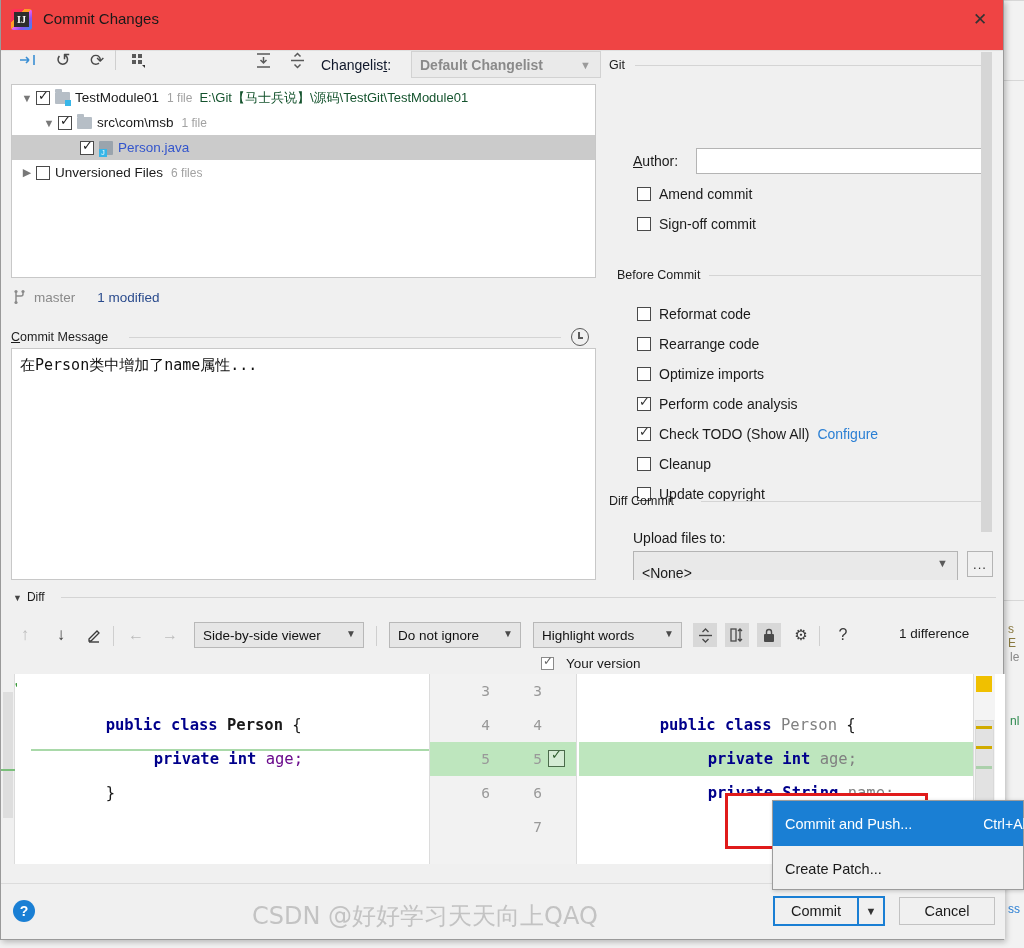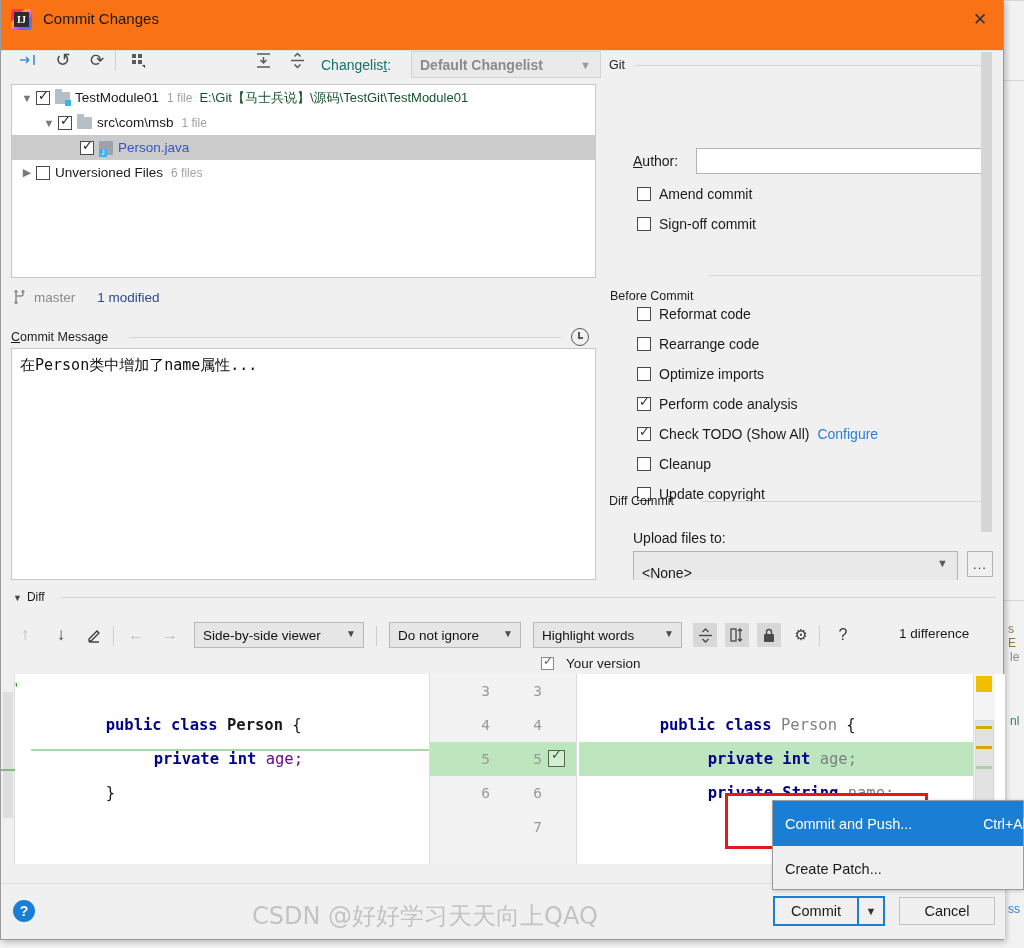--- a/index.html
+++ b/index.html
@@ -29,21 +29,21 @@
     background: #f0f0f0;
     border: 1px solid #9a9a9a;
     border-top: none;
     box-shadow: 2px 2px 6px rgba(0,0,0,0.25);
   }
 
   
   #titlebar {
     position: relative;
     height: 51px;
-    background: #f97316;
+    background: #ef4444;
     border-bottom: 1px solid #e0e0e0;
   }
   #title-icon {
     position: absolute; left: 10px; top: 9px;
     width: 21px; height: 21px;
     border-radius: 3px;
     background: linear-gradient(135deg,#fe3158 0%, #fe3158 32%, #ff9d28 33%, #ff9d28 48%, #f05ff2 49%, #8a55ef 70%, #2f8ef0 100%);
     overflow: hidden;
   }
   #title-icon .ij-inner {
@@ -69,21 +69,21 @@
   #toolbar {
     position: absolute; left:0; top:40px; width:100%; height:40px;
   }
   .tb-icon {
     position:absolute; top:8px; width:24px; height:24px;
     display:flex; align-items:center; justify-content:center;
     color:#4a4a4a;
   }
   .tb-sep { position:absolute; top:10px; width:1px; height:20px; background:#cfcfcf; }
   #changelist-label {
-    position:absolute; left:320px; top:57px; font-size:14px; color:#0f766e;
+    position:absolute; left:320px; top:57px; font-size:14px; color:#0f172a;
   }
   #changelist-label u { text-decoration: underline; }
   #changelist-combo {
     position:absolute; left:410px; top:51px; width:190px; height:27px;
     background:#eaeaea; border:1px solid #d2d2d2;
     display:flex; align-items:center; padding-left:8px;
     font-size:14px; font-weight:bold; color:#8a8a8a;
   }
   #changelist-combo .chev {
     position:absolute; right:9px; top:7px; font-size:11px; color:#9a9a9a; font-weight:normal;
@@ -444,21 +444,21 @@
 
     <div class="chk-row" style="left:36px; top:134px;">
       <span class="chk"></span>
       <span class="chk-label">Amend commit</span>
     </div>
     <div class="chk-row" style="left:36px; top:164px;">
       <span class="chk"></span>
       <span class="chk-label">Sign-off commit</span>
     </div>
 
-    <div class="grp-title" style="left:9px; top:216px;margin-top:21px;">Before Commit</div>
+    <div class="grp-title" style="left:16px; top:216px;">Before Commit</div>
     <div class="grp-line" style="left:108px; top:223px; width:280px;"></div>
 
     <div class="chk-row" style="left:36px; top:254px;">
       <span class="chk"></span>
       <span class="chk-label">Reformat code</span>
     </div>
     <div class="chk-row" style="left:36px; top:284px;">
       <span class="chk"></span>
       <span class="chk-label">Rearrange code</span>
     </div>

